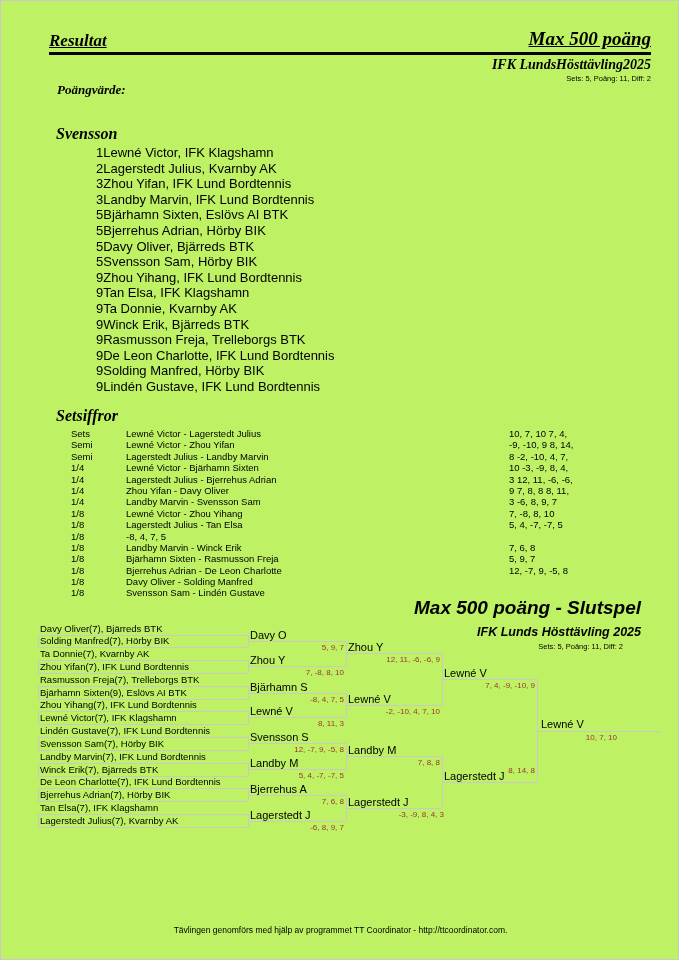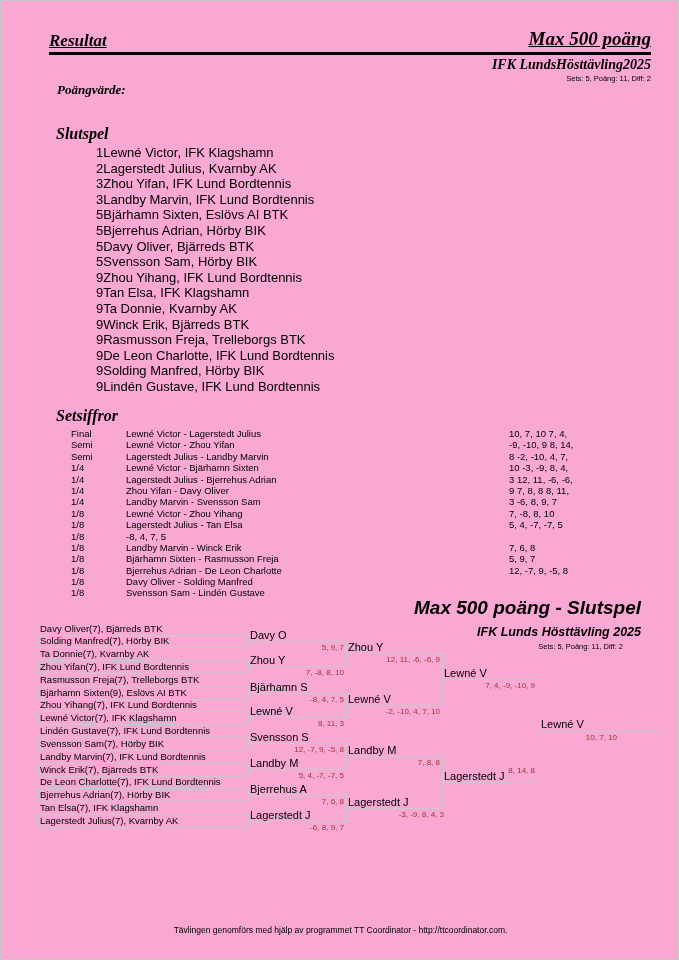--- a/index.html
+++ b/index.html
@@ -1,17 +1,17 @@
 <!DOCTYPE html>
 <html><head>
 <meta charset="utf-8">
 <style>
   html,body{margin:0;padding:0;background:#e8e8e8;}
   #page{
-    position:relative;width:679px;height:960px;background:#f9a8d4;
+    position:relative;width:679px;height:960px;background:#bef264;
     border:1px solid #c9c9c9;box-sizing:border-box;overflow:hidden;
     font-family:"Liberation Sans",sans-serif;color:#000;text-decoration:underline;
   }
   .abs{position:absolute;white-space:nowrap;}
   .serifhead{font-family:"Liberation Serif",serif;font-weight:bold;font-style:italic;}
   .rule{position:absolute;background:#000;}
   .small{font-size:7.5px;}
   
   #placering-list{position:absolute;left:95px;top:144px;font-size:13px;line-height:15.6px;}
   
@@ -30,21 +30,21 @@
 
 <div id="page">
 
   <div class="abs serifhead" style="left:48px;top:30px;font-size:17px;text-decoration:underline;">Resultat</div>
   <div class="abs serifhead" style="left:300px;top:27px;width:350px;font-size:19px;text-align:right;text-decoration:underline;">Max 500 poäng</div>
   <div class="rule" style="left:48px;top:51px;width:602px;height:2.5px;"></div>
   <div class="abs serifhead" style="left:300px;top:56px;width:350px;font-size:14px;text-align:right;">IFK LundsHösttävling2025</div>
   <div class="abs small" style="left:400px;top:73px;width:250px;text-align:right;">Sets: 5, Poäng: 11, Diff: 2</div>
   <div class="abs serifhead" style="left:56px;top:81px;font-size:13px;">Poängvärde:</div>
 
-  <div class="abs serifhead" style="left:55px;top:124px;font-size:16px;">Slutspel</div>
+  <div class="abs serifhead" style="left:55px;top:124px;font-size:16px;">Svensson</div>
   <div id="placering-list">
     <div><span>1</span><span>Lewné Victor, IFK Klagshamn</span></div>
     <div><span>2</span><span>Lagerstedt Julius, Kvarnby AK</span></div>
     <div><span>3</span><span>Zhou Yifan, IFK Lund Bordtennis</span></div>
     <div><span>3</span><span>Landby Marvin, IFK Lund Bordtennis</span></div>
     <div><span>5</span><span>Bjärhamn Sixten, Eslövs AI BTK</span></div>
     <div><span>5</span><span>Bjerrehus Adrian, Hörby BIK</span></div>
     <div><span>5</span><span>Davy Oliver, Bjärreds BTK</span></div>
     <div><span>5</span><span>Svensson Sam, Hörby BIK</span></div>
     <div><span>9</span><span>Zhou Yihang, IFK Lund Bordtennis</span></div>
@@ -53,21 +53,21 @@
     <div><span>9</span><span>Winck Erik, Bjärreds BTK</span></div>
     <div><span>9</span><span>Rasmusson Freja, Trelleborgs BTK</span></div>
     <div><span>9</span><span>De Leon Charlotte, IFK Lund Bordtennis</span></div>
     <div><span>9</span><span>Solding Manfred, Hörby BIK</span></div>
     <div><span>9</span><span>Lindén Gustave, IFK Lund Bordtennis</span></div>
   </div>
 
   <div class="abs serifhead" style="left:55px;top:406px;font-size:16px;">Setsiffror</div>
   <div id="sets-table">
     <div class="sets-row">
-        <span>Final</span>
+        <span>Sets</span>
         <span>Lewné Victor - Lagerstedt Julius</span>
         <span>10, 7, 10 7, 4,</span>
       </div>
     <div class="sets-row">
         <span>Semi</span>
         <span>Lewné Victor - Zhou Yifan</span>
         <span>-9, -10, 9 8, 14,</span>
       </div>
     <div class="sets-row">
         <span>Semi</span>

